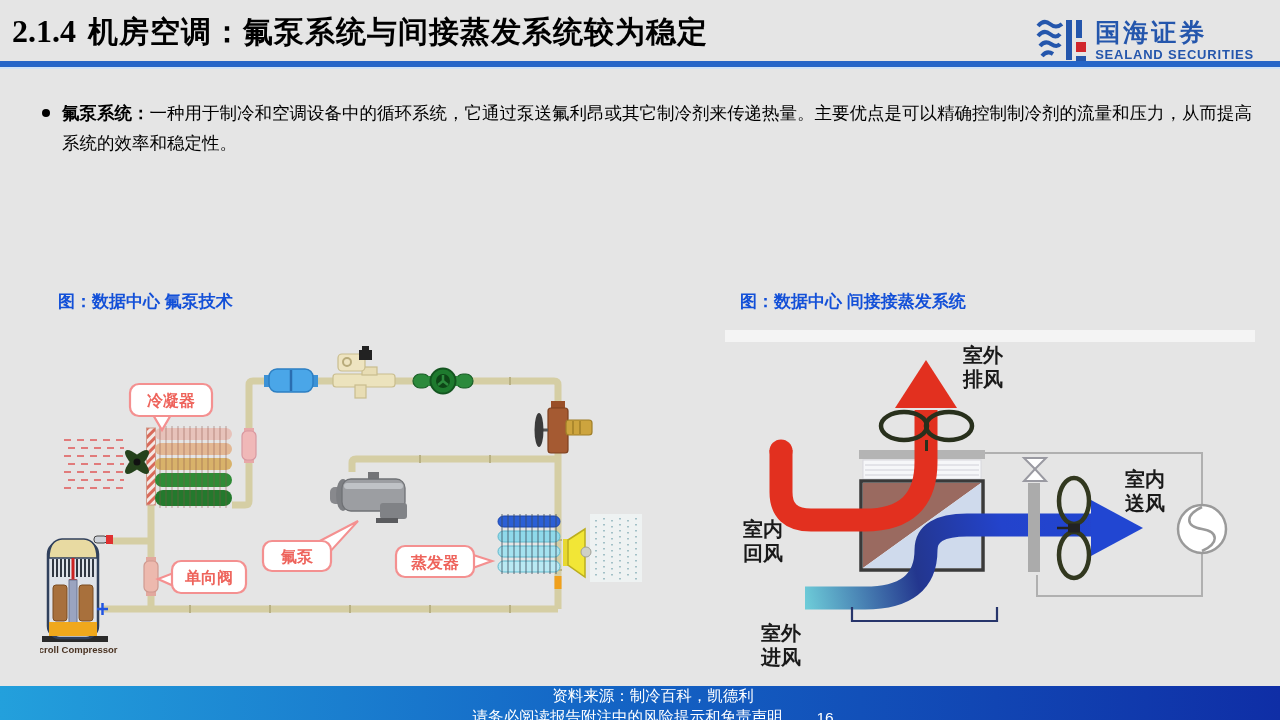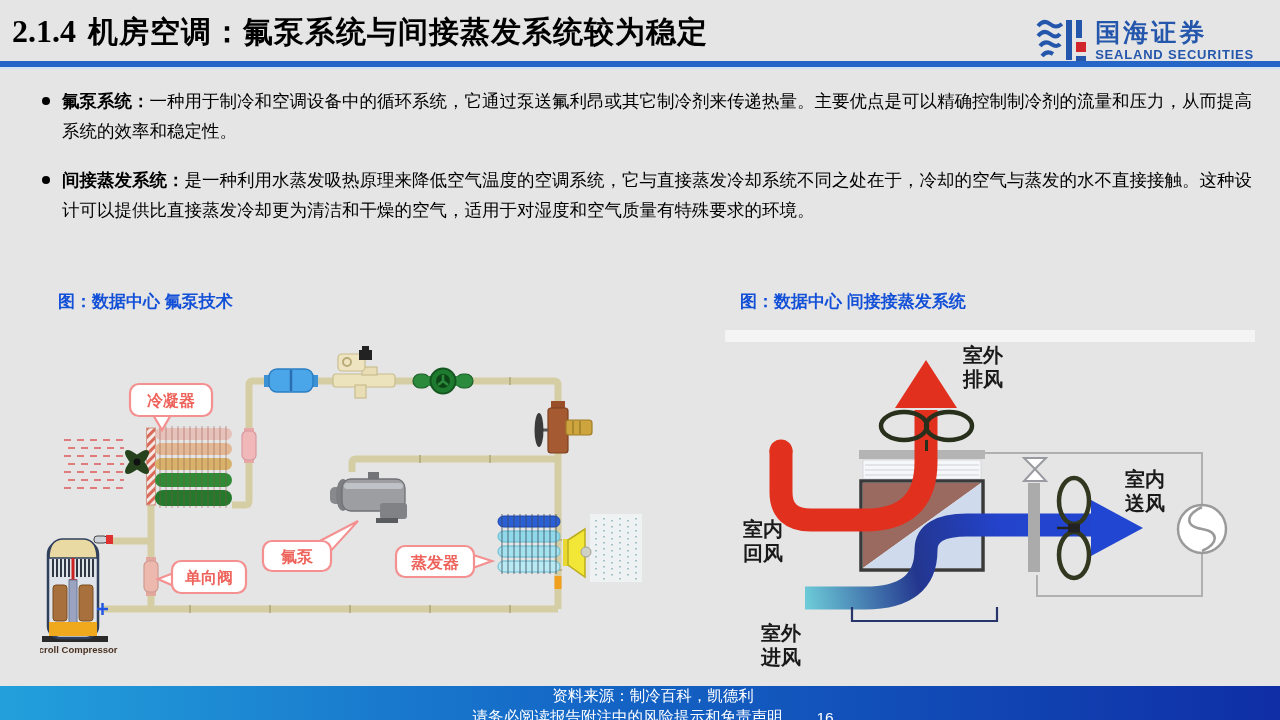--- a/index.html
+++ b/index.html
@@ -14,21 +14,21 @@
   .title-rule { position:absolute; top:61px; left:0; width:1280px; height:6px; background:#2565c8; }
   .title-rule-glow { position:absolute; top:67px; left:0; width:1280px; height:2px; background:#cfe2f6; }
 
   .logo { position:absolute; top:16px; right:26px; display:flex; align-items:center; gap:7px; }
   .logo-text { display:flex; flex-direction:column; line-height:1; }
   .logo-cn { font-size:25px; font-weight:bold; color:#2456ac; letter-spacing:3px; }
   .logo-en { font-size:13px; font-weight:bold; color:#2456ac; letter-spacing:0.8px; margin-top:3px; }
 
   
   .bullets { position:absolute; top:86px; left:40px; width:1212px; }
-  .bullet { position:relative; padding-left:22px; font-size:17.5px; line-height:30px; color:#000; margin-bottom:19px; }
+  .bullet { position:relative; padding-left:22px; font-size:17.5px; line-height:30px; color:#000; margin-bottom:19px;margin-top:12px; }
   .bullet .dot { position:absolute; left:2px; top:11px; width:8px; height:8px; border-radius:50%; background:#000; }
   .bullet .lead { font-weight:bold; }
 
   
   .caption { position:absolute; font-size:17px; font-weight:bold; color:#1350d8; }
   .caption-left { top:290px; left:58px; }
   .caption-right { top:290px; left:740px; }
 
   
   .fig-left { position:absolute; top:330px; left:40px; }
@@ -69,24 +69,20 @@
     <div class="logo-text">
       <span class="logo-cn">国海证券</span>
       <span class="logo-en">SEALAND SECURITIES</span>
     </div>
   </div>
 
   <div class="bullets">
     <div class="bullet">
       <span class="dot"></span>
       <span class="lead">氟泵系统：</span><span>一种用于制冷和空调设备中的循环系统，它通过泵送氟利昂或其它制冷剂来传递热量。主要优点是可以精确控制制冷剂的流量和压力，从而提高系统的效率和稳定性。</span>
-    </div>
-    <div class="bullet">
-      <span class="dot"></span>
-      <span class="lead">间接蒸发系统：</span><span>是一种利用水蒸发吸热原理来降低空气温度的空调系统，它与直接蒸发冷却系统不同之处在于，冷却的空气与蒸发的水不直接接触。这种设计可以提供比直接蒸发冷却更为清洁和干燥的空气，适用于对湿度和空气质量有特殊要求的环境。</span>
     </div>
   </div>
 
   <div class="caption caption-left">图：数据中心 氟泵技术</div>
   <div class="caption caption-right">图：数据中心 间接接蒸发系统</div>
 
   <svg class="fig-left" width="620" height="335" viewBox="0 0 620 335">
     <defs>
       <pattern id="candy" width="6" height="6" patternUnits="userSpaceOnUse" patternTransform="rotate(45)">
         <rect width="6" height="6" fill="#f3e8e4"></rect>

